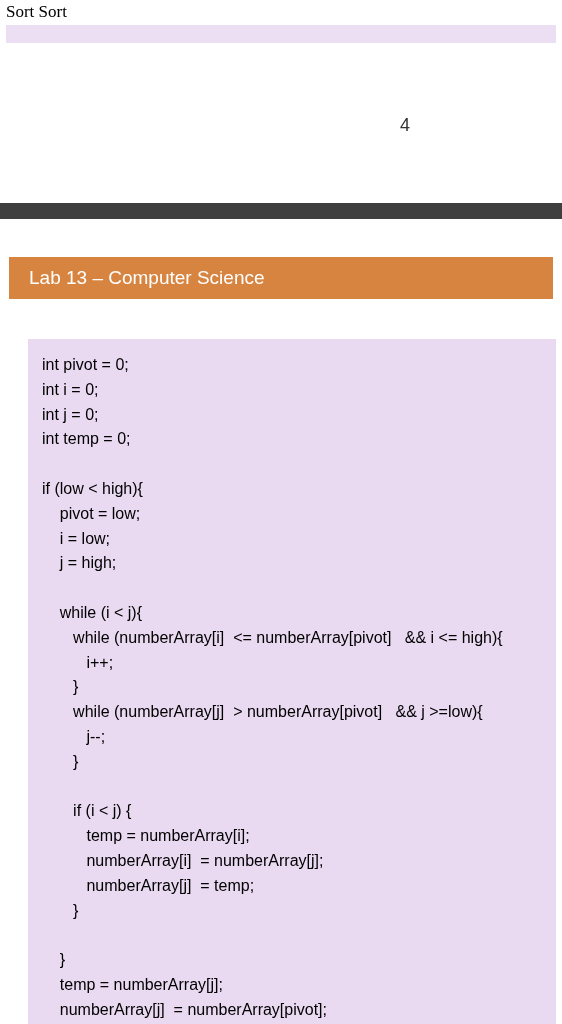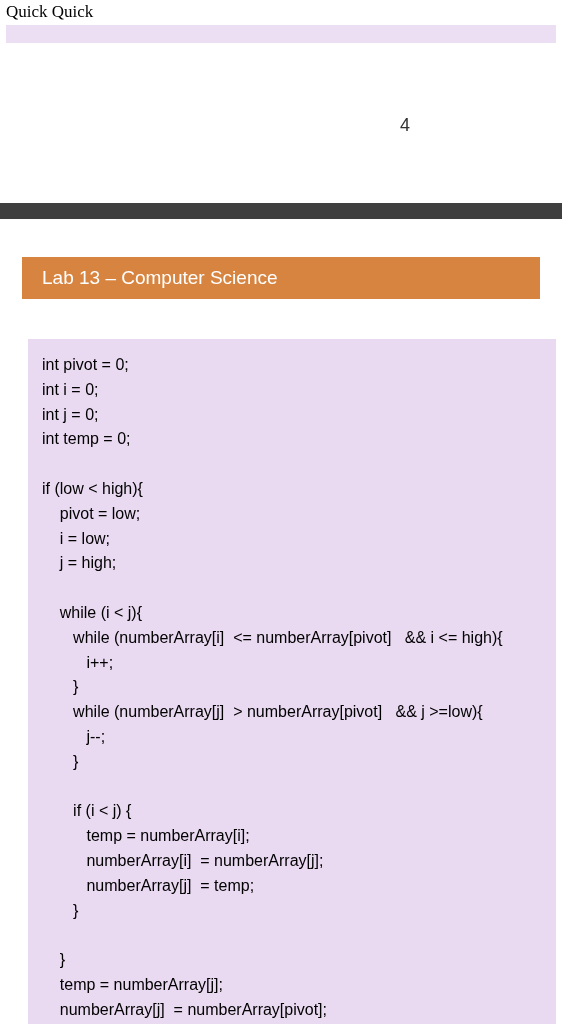--- a/index.html
+++ b/index.html
@@ -37,21 +37,21 @@
     margin-top: 10px;
   }
   .gap {
     height: 38px;
     background: #fff;
   }
   .header-bar {
     background: #d78440;
     color: #ffffff;
     padding: 10px 20px 10px 20px;
-    margin: 0 22px;
+    margin: 0 9px;
     font-family: "Segoe UI", "Helvetica Neue", Arial, sans-serif;
   }
   .header-title {
     font-size: 19px;
     font-weight: 400;
   }
   .header-sub {
     font-size: 16px;
     margin-top: 2px;
   }
@@ -68,21 +68,21 @@
     font-size: 16px;
     line-height: 1.55;
     color: #000;
     white-space: pre;
     overflow: hidden;
   }
 </style>
 </head>
 <body>
 
-<div class="top-title">Quick Quick</div>
+<div class="top-title">Sort Sort</div>
 <div class="lavender-strip"></div>
 
 <div class="page-number-region">
   <div class="page-number">4</div>
 </div>
 
 <div class="slide-shadow"></div>
 <div class="gap"></div>
 
 <div class="header-bar">

